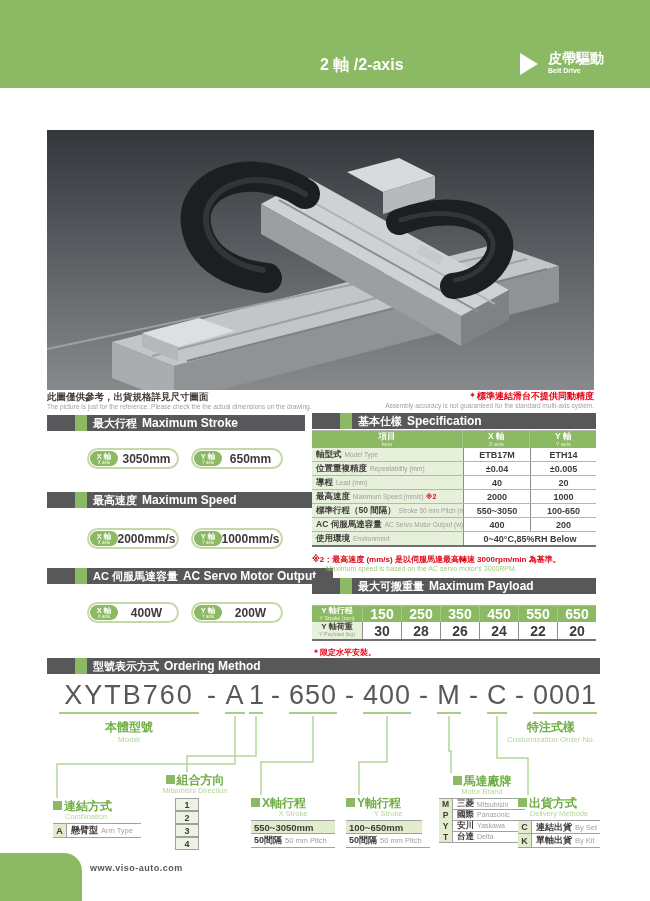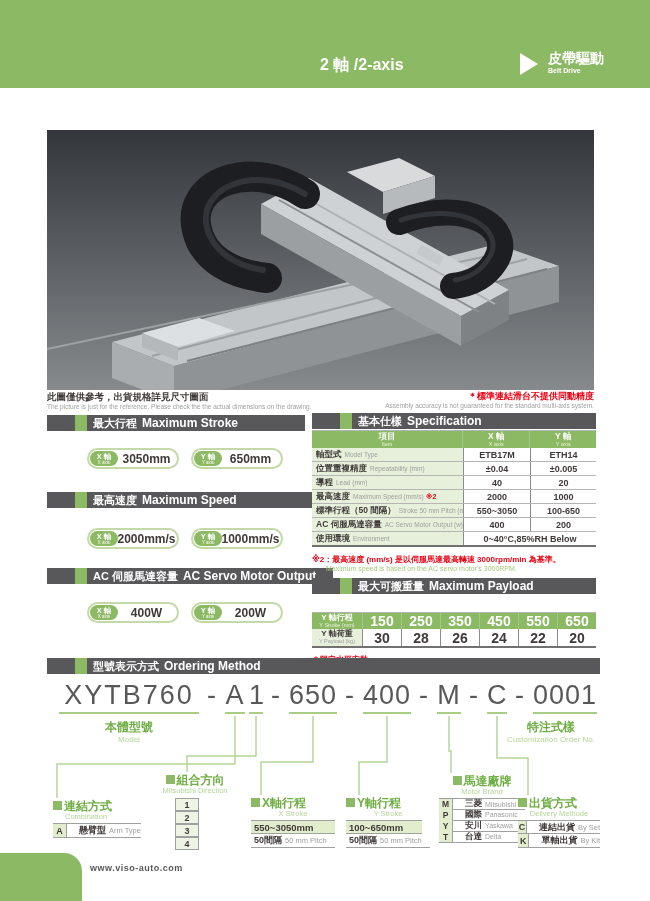--- a/index.html
+++ b/index.html
@@ -74,21 +74,21 @@
   .olabel .z{font-size:12px;font-weight:bold;color:#6fae44;}
   .olabel .e{font-size:8px;color:#b5d698;}
   .obox-title{position:absolute;white-space:nowrap;}
   .obox-title .sq{display:inline-block;width:9px;height:9px;background:#8cb964;margin-right:2px;}
   .obox-title .z{font-size:12px;font-weight:bold;color:#6fae44;}
   .obox-sub{position:absolute;font-size:7.5px;color:#b5d698;white-space:nowrap;}
   .cellrow{position:absolute;display:flex;border-top:1px solid #9fa0a0;border-bottom:1px solid #9fa0a0;
            box-sizing:border-box;align-items:stretch;}
   .cellrow .key{background:#e1edcd;border-right:1px solid #9fa0a0;display:flex;align-items:center;
                 justify-content:center;font-size:9px;font-weight:bold;color:#3f3a39;}
-  .cellrow .desc{display:flex;align-items:center;padding-left:12px;flex:1;}
+  .cellrow .desc{display:flex;align-items:center;padding-left:4px;flex:1;}
   .cellrow .desc .z{font-size:9px;font-weight:bold;color:#3f3a39;white-space:nowrap;}
   .cellrow .desc .e{font-size:7.5px;color:#9fa0a0;margin-left:3px;white-space:nowrap;}
   .dirbox{position:absolute;width:24px;height:13px;border:1px solid #9fa0a0;background:#eef4e3;
           box-sizing:border-box;display:flex;align-items:center;justify-content:center;
           font-size:9px;font-weight:bold;color:#3f3a39;}
   .strokerow{position:absolute;border-top:1px solid #9fa0a0;border-bottom:1px solid #9fa0a0;
              box-sizing:border-box;display:flex;align-items:center;padding-left:3px;}
 
   .note-red{font-size:8px;font-weight:bold;color:#e60012;}
   .note-grn{font-size:7px;color:#a3c87c;}
@@ -297,21 +297,21 @@
   </div>
 </div>
 
 <div class="abs" style="left:312px;top:578px;width:284px;">
   <div class="bar">
     <span class="sq"></span>
     <span class="zh">最大可搬重量</span>
     <span class="en">Maximum Payload</span>
   </div>
 
-  <div class="tbl" style="margin-top:18px;">
+  <div class="tbl" style="margin-top:11px;">
     <div class="trow pl-head">
       <div class="pl-lab">
           <span class="z">Y 軸行程</span>
           <span class="e" style="color:#e9f2dc;">Y Stroke (mm)</span>
         </div>
       <div class="pl-v">150</div>
       <div class="pl-v">250</div>
       <div class="pl-v">350</div>
       <div class="pl-v">450</div>
       <div class="pl-v">550</div>

